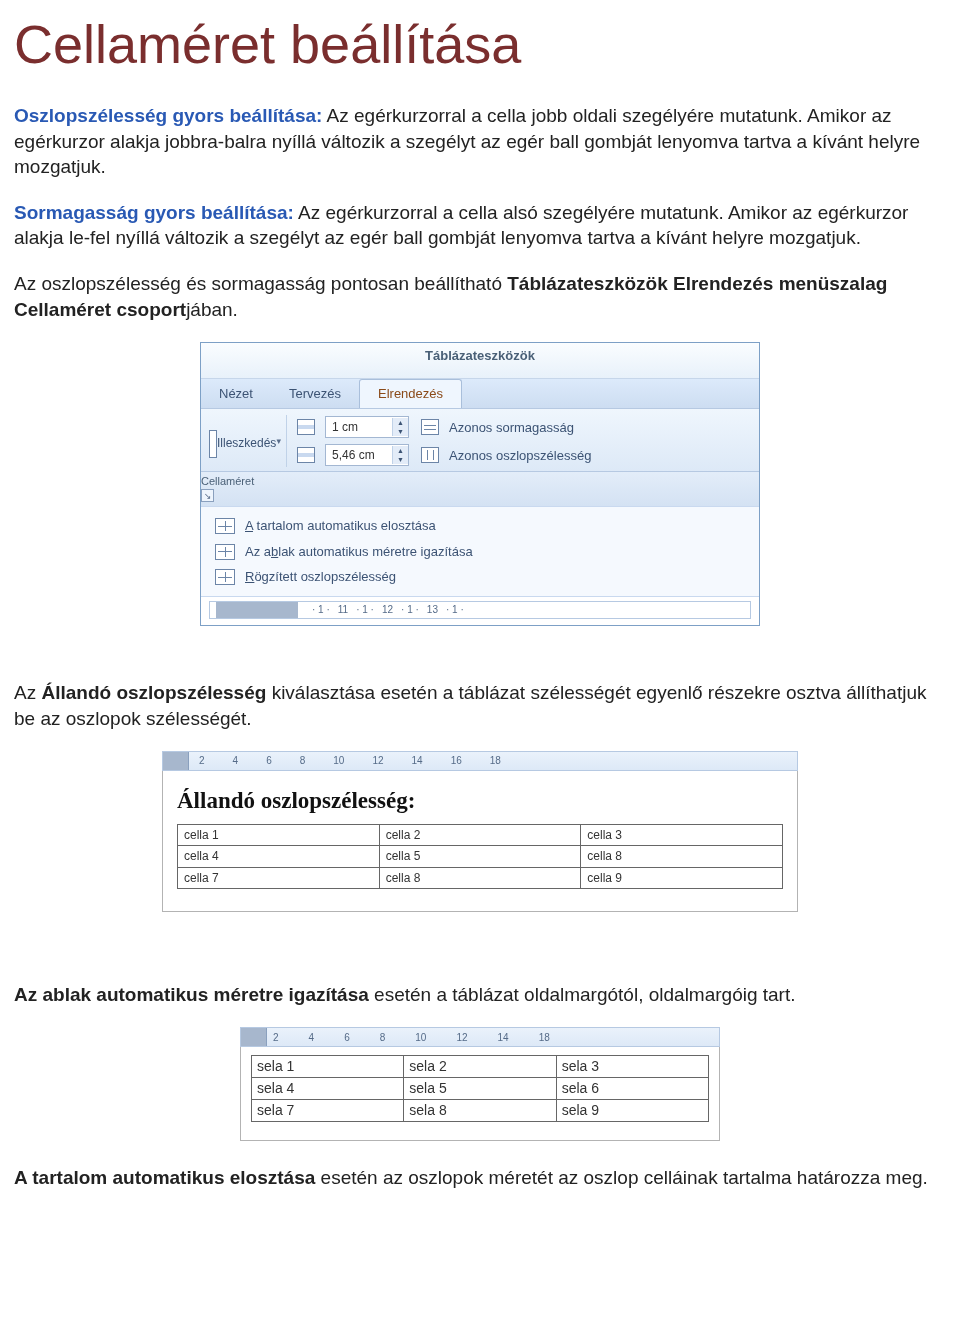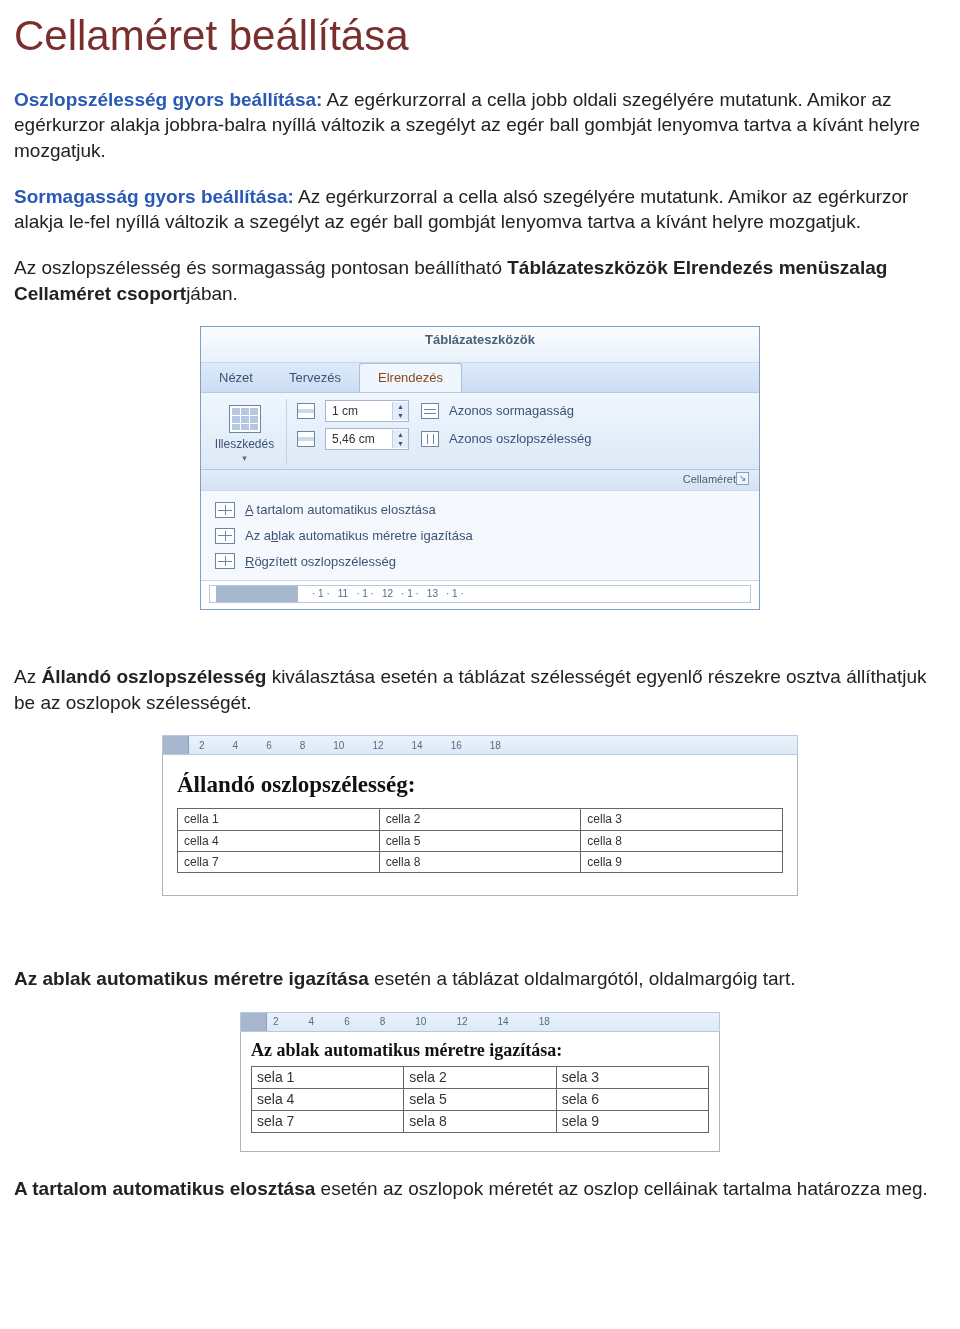--- a/index.html
+++ b/index.html
@@ -7,21 +7,21 @@
     font-family: Arial, Helvetica, sans-serif;
     background: #fff;
     color: #222;
     width: 960px;
     padding: 8px 14px 24px 14px;
     font-size: 19px;
     line-height: 1.35;
   }
   h1 {
     font-family: Arial, sans-serif;
-    font-size: 42px;
+    font-size: 54px;
     font-weight: 400;
     color: #7a2e2e;
     margin-bottom: 22px;
   }
   p { margin-bottom: 20px; }
   .lead { color: #2959b4; font-weight: 700; }
   .bold { font-weight: 700; }
 
   
   .ribbon-wrap {
@@ -60,21 +60,21 @@
   }
   .ribbon-body {
     display: flex;
     background: linear-gradient(#eff6fd, #dde9f7);
     padding: 6px 8px 4px 8px;
     border-bottom: 1px solid #b6c9e2;
   }
   .group-left {
     width: 78px;
     display: flex;
-    flex-direction: column;
+    flex-direction: row;
     align-items: center;
     border-right: 1px solid #c0d2e8;
     padding-right: 6px;
   }
   .group-left .big-icon {
     width: 32px; height: 28px;
     background: #fff;
     border: 1px solid #6c85a7;
     display: grid; grid-template-columns: repeat(3,1fr); grid-template-rows: repeat(3,1fr);
     gap: 1px; padding: 2px;
@@ -120,25 +120,26 @@
     border: 1px solid #a3b7d2;
     width: 84px;
     justify-content: center;
   }
   .spinner .val { flex: 1; padding: 0 6px; font-size: 12px; color: #333; }
   .spinner .arrows { width: 16px; display: flex; flex-direction: column; }
   .spinner .arrows span { flex: 1; font-size: 7px; text-align: center; line-height: 9px; background: #e3ecf8; border-left: 1px solid #c0d2e8; cursor: pointer; }
   .rlink { color: #3c5374; }
   .group-footer {
     display: flex;
-    justify-content: flex-end;
+    justify-content: center;
     padding: 2px 10px 4px 0;
     font-size: 11px;
     color: #4a6077;
     background: linear-gradient(#e3edf9, #d4e2f3);
+    flex-direction: column;
   }
   .dialog-launcher {
     width: 13px; height: 13px; border: 1px solid #8aa0be;
     background: #eef5fd; display: inline-flex; align-items: center; justify-content: center;
     font-size: 9px; color: #5a6e8b; cursor: pointer;
   }
   .dropdown-menu {
     background: #f5f9fe;
     border-top: 1px solid #c9d9ef;
     padding: 6px 0 6px 8px;
@@ -406,21 +407,20 @@
     <span>2</span>
     <span>4</span>
     <span>6</span>
     <span>8</span>
     <span>10</span>
     <span>12</span>
     <span>14</span>
     <span>18</span>
   </div>
   <div class="page2">
-    <div class="heading">Az ablak automatikus méretre igazítása:</div>
     <table class="grid2">
       <tbody>
           <tr>
         <td>sela 1</td>
         <td>sela 2</td>
         <td>sela 3</td>
       </tr>
       <tr>
         <td>sela 4</td>
         <td>sela 5</td>

